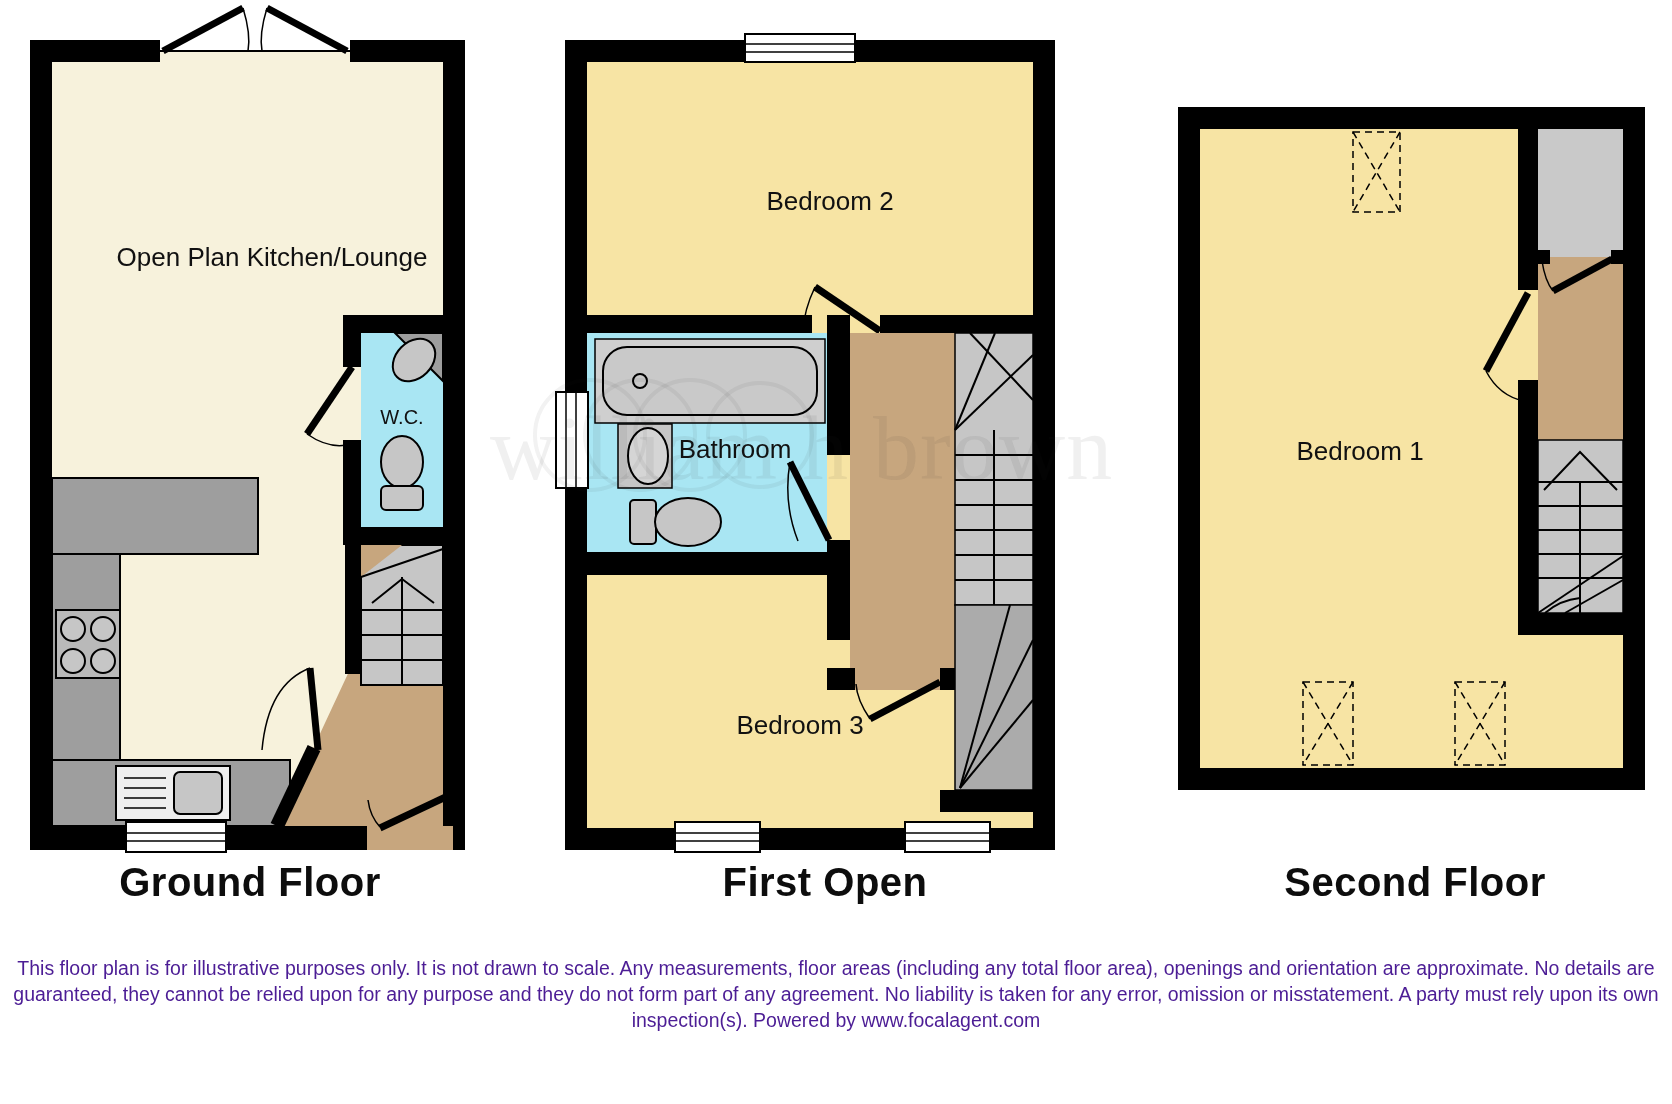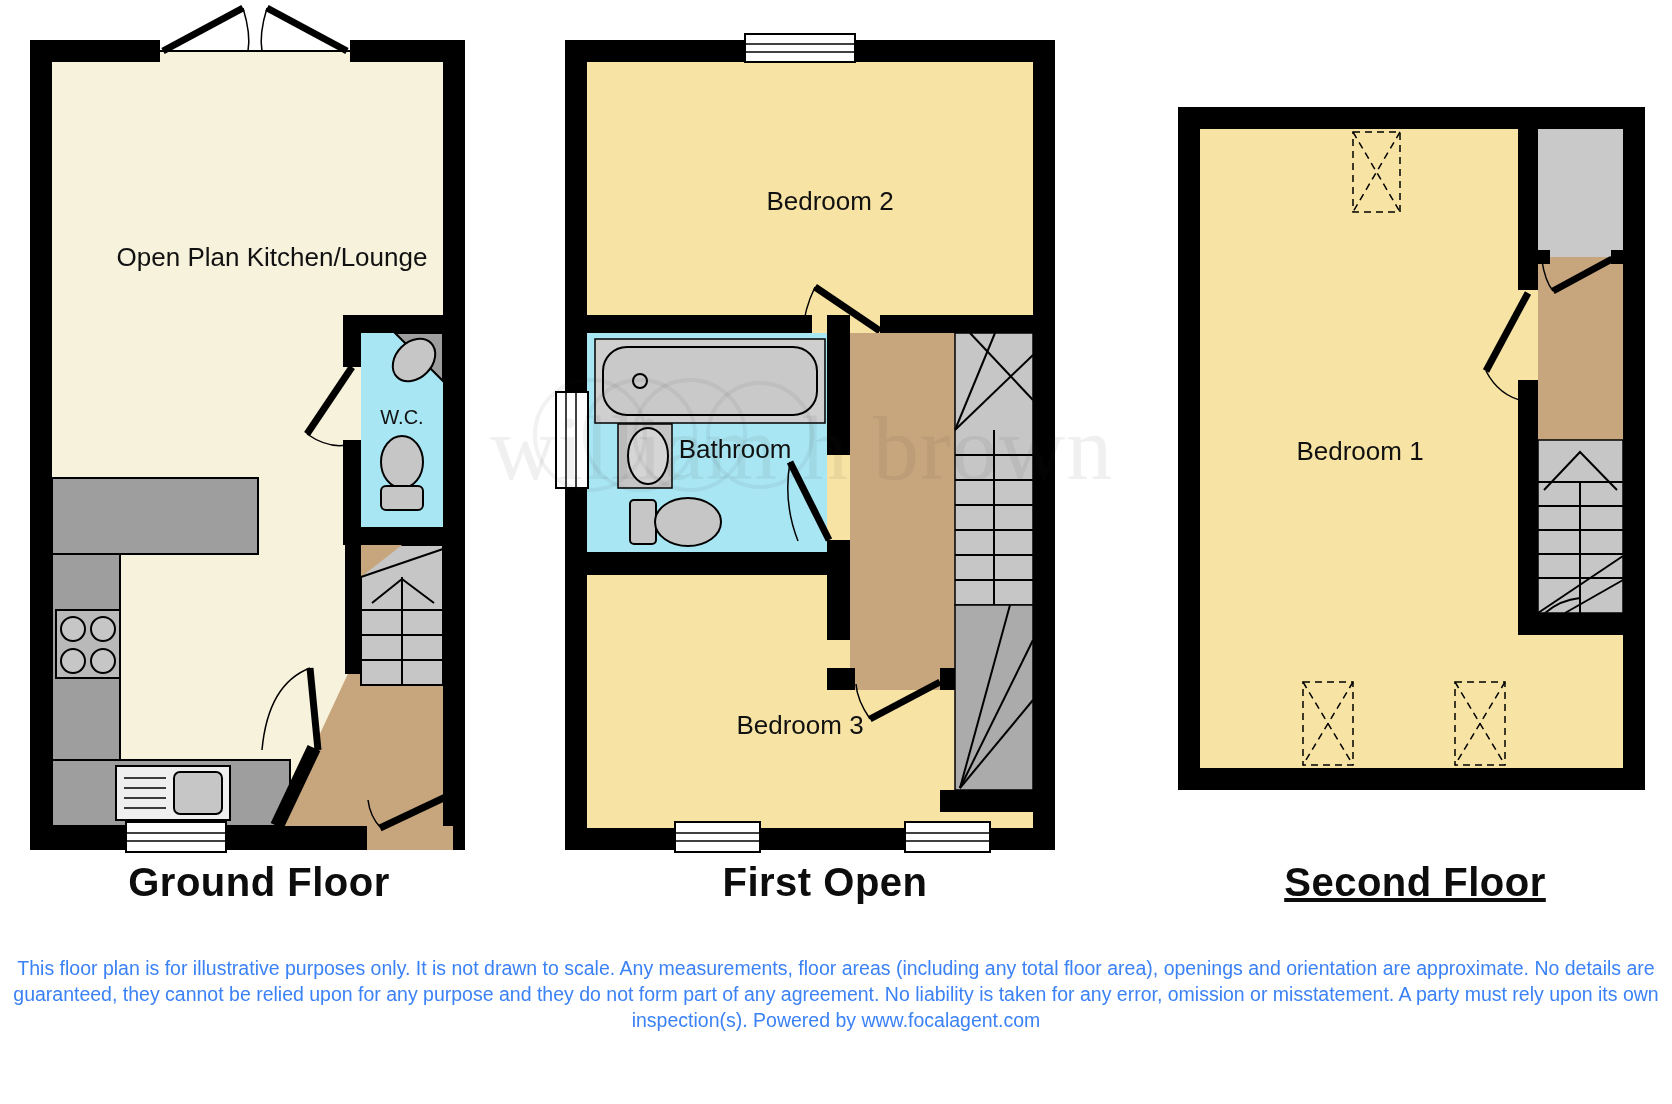--- a/index.html
+++ b/index.html
@@ -5,21 +5,21 @@
   html,body{margin:0;padding:0;background:#ffffff;}
   .canvas{position:relative;width:1672px;height:1104px;background:#fff;overflow:hidden;
           font-family:"Liberation Sans", sans-serif;}
   svg{position:absolute;}
   svg text{font-family:"Liberation Sans", sans-serif;fill:#111;}
   .room-label{font-size:26px;}
   .room-label-small{font-size:20px;}
   .floor-label{position:absolute;top:860px;text-align:center;font-size:40px;font-weight:bold;
                color:#0d0d0d;letter-spacing:.5px;}
   .footer{position:absolute;top:956px;left:0;width:1672px;text-align:center;font-size:19.5px;
-          line-height:1.33;color:#3b82f6;padding:0 4px;box-sizing:border-box;}
+          line-height:1.33;color:#4c1d95;padding:0 4px;box-sizing:border-box;}
   .watermark{position:absolute;left:480px;top:345px;width:760px;height:220px;pointer-events:none;}
   .watermark-text{position:absolute;left:10px;top:50px;font-size:92px;white-space:nowrap;
                   color:rgba(40,40,40,0.07);letter-spacing:1px;font-family:Liberation Serif, serif;}
 </style>
 </head>
 <body>
 
 <div class="canvas">
 
   <svg style="left:0;top:0" width="500" height="860" viewBox="0 0 500 860">
@@ -290,18 +290,18 @@
       <g fill="none" stroke="rgba(40,40,40,0.06)" stroke-width="4">
         <circle cx="70" cy="80" r="55"></circle>
         <circle cx="120" cy="80" r="55"></circle>
         <circle cx="170" cy="80" r="55"></circle>
         <circle cx="240" cy="80" r="52"></circle>
       </g>
     </svg>
     <div class="watermark-text">william h brown</div>
   </div>
 
-  <div class="floor-label" style="left:0;width:500px;margin-left:9px;">Ground Floor</div>
+  <div class="floor-label" style="left:0;width:500px;">Ground Floor</div>
   <div class="floor-label" style="left:560px;width:530px;">First Open</div>
-  <div class="floor-label" style="left:1160px;width:510px;text-decoration:underline;">Second Floor</div>
+  <div class="floor-label" style="left:1160px;width:510px;">Second Floor</div>
 
   <div class="footer">This floor plan is for illustrative purposes only. It is not drawn to scale. Any measurements, floor areas (including any total floor area), openings and orientation are approximate. No details are guaranteed, they cannot be relied upon for any purpose and they do not form part of any agreement. No liability is taken for any error, omission or misstatement. A party must rely upon its own inspection(s). Powered by www.focalagent.com</div>
 </div>
 
 </body></html>

